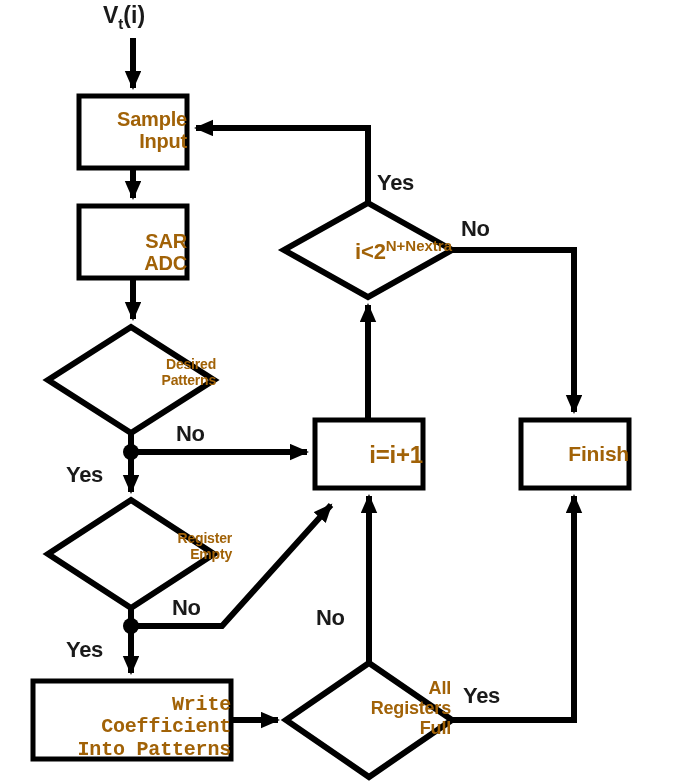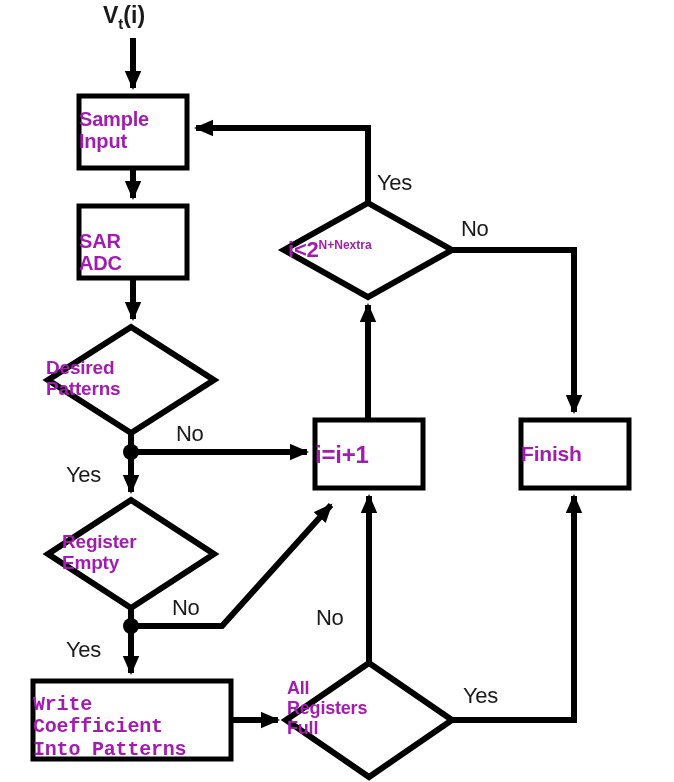--- a/index.html
+++ b/index.html
@@ -19,54 +19,54 @@
   }
   #flow-svg {
     position: absolute;
     left: 0;
     top: 0;
     width: 674px;
     height: 782px;
   }
   .node-text {
     position: absolute;
-    text-align: left;
+    text-align: right;
     font-weight: bold;
-    color: #a21caf;
+    color: #a16207;
     line-height: 1.12;
     font-size: 20px;
     letter-spacing: -0.2px;
     pointer-events: none;
   }
   .edge-label {
     position: absolute;
-    font-weight: normal;
+    font-weight: bold;
     color: #1a1a1a;
     font-size: 22px;
     letter-spacing: -0.3px;
   }
   .input-label {
     position: absolute;
     font-weight: bold;
     color: #1a1a1a;
     font-size: 23px;
   }
   .input-label sub {
     font-size: 15px;
     font-weight: bold;
   }
   .diamond-text {
-    font-size: 19px;
+    font-size: 14px;
   }
   .sup-expr {
     font-size: 22px;
     font-weight: bold;
   }
   .sup-expr sup {
-    font-size: 12px;
+    font-size: 15px;
     font-weight: bold;
     letter-spacing: 0;
   }
 </style>
 </head>
 <body>
 
 <div id="canvas">
 
   <svg id="flow-svg" viewBox="0 0 674 782" xmlns="http://www.w3.org/2000/svg">

